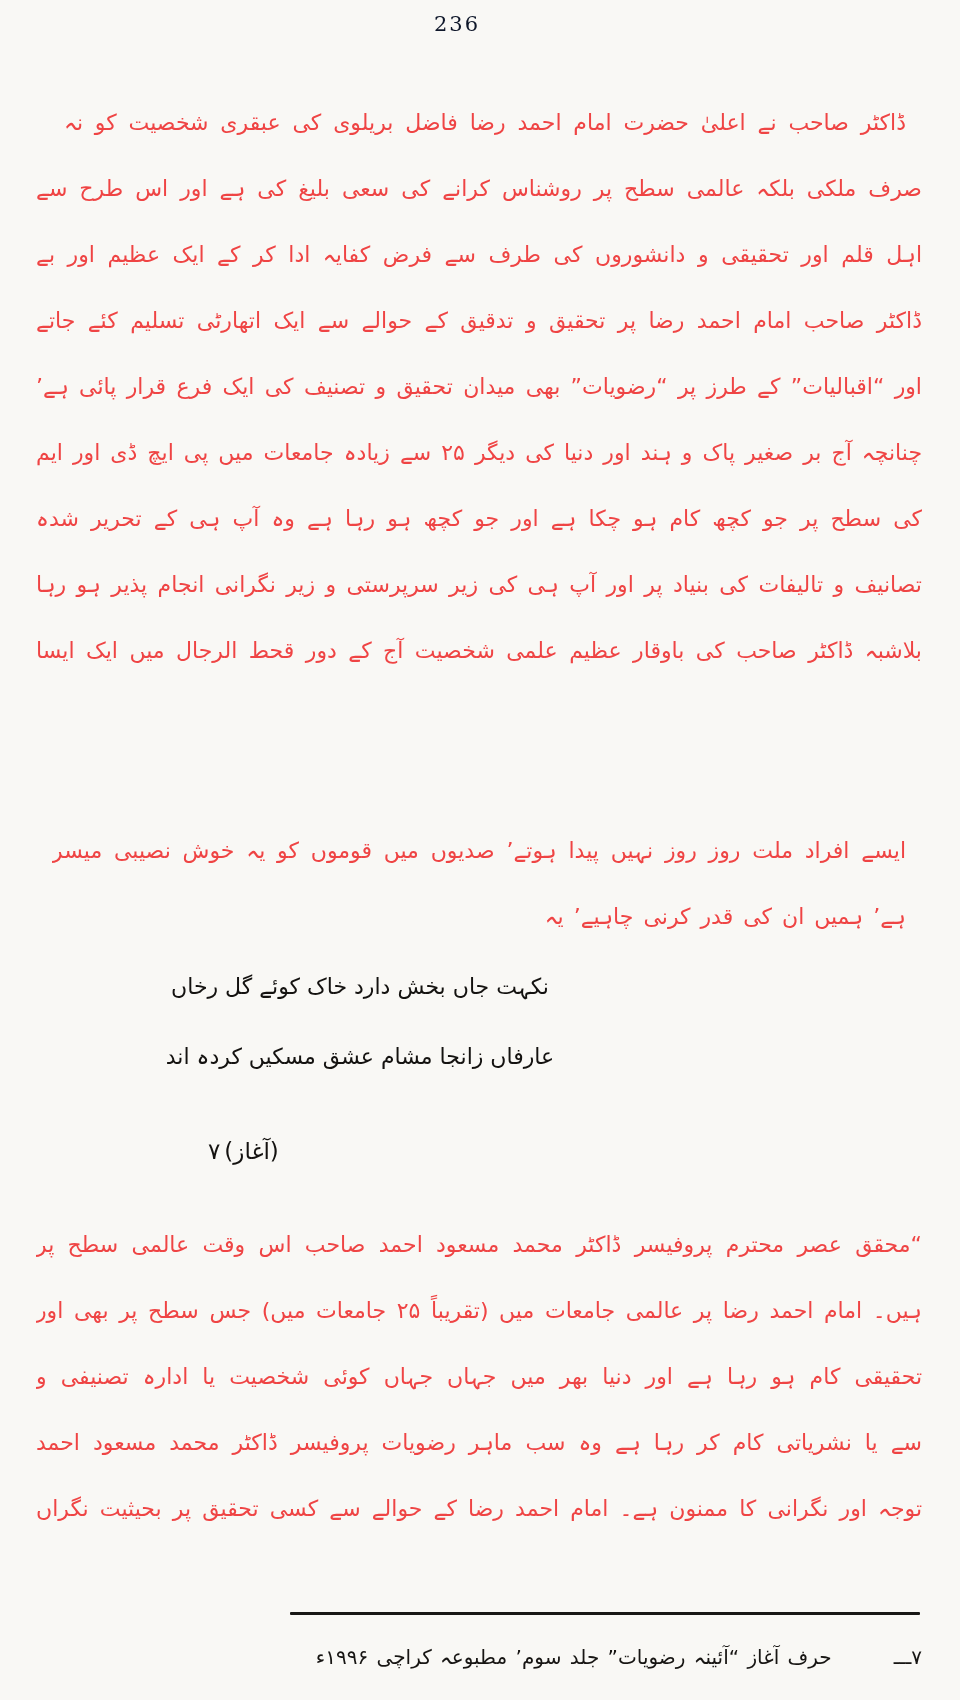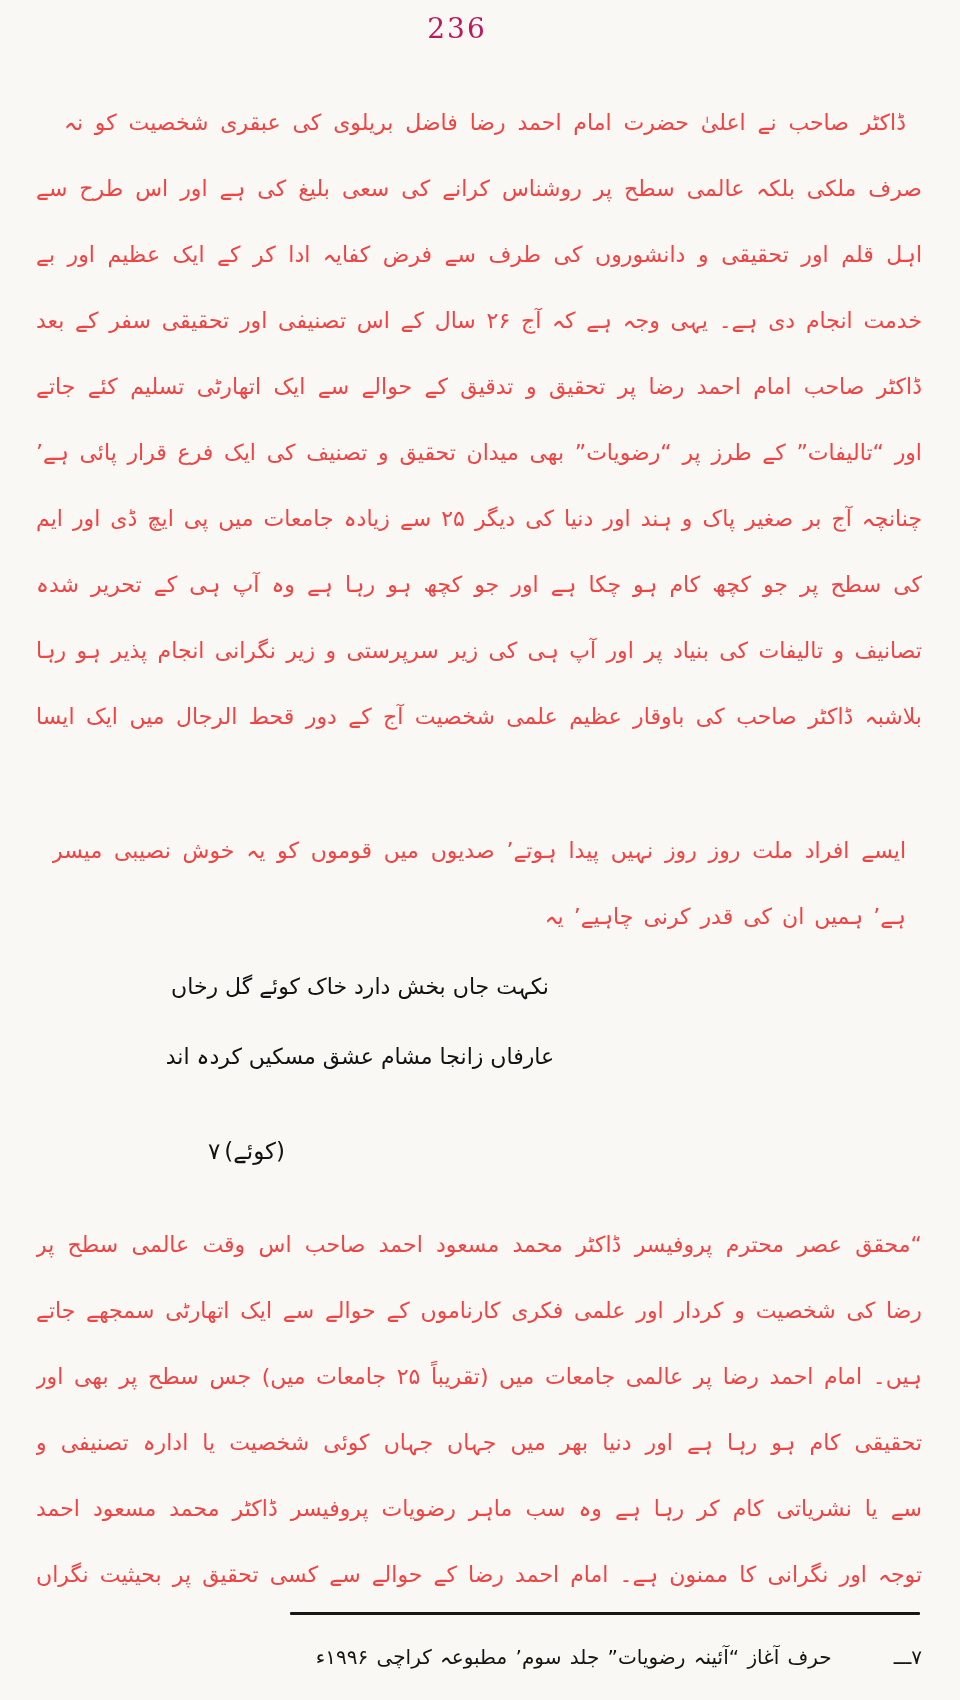--- a/index.html
+++ b/index.html
@@ -12,22 +12,22 @@
   #page {
     position:relative;
     width:960px; height:1700px;
     background:#f9f8f5;
     overflow:hidden;
   }
   .page-number {
     position:absolute; top:12px; left:0; right:46px;
     text-align:center;
     font-family:"DejaVu Serif", serif;
-    font-size:28px; letter-spacing:2px;
-    color:#be185d;
+    font-size:21px; letter-spacing:2px;
+    color:#0f172a;
   }
   .textblock {
     position:absolute; right:38px; left:36px;
     direction:rtl;
   }
   .line {
     font-size:22px;
     line-height:66px;
     height:66px;
     overflow:hidden;
@@ -76,23 +76,22 @@
 <div id="page">
 
   <div class="page-number" data-bind="page.number">236</div>
 
   <div class="textblock" style="top:90px">
     <div data-bind-list="paragraph1.lines">
 
     <div class="line">ڈاکٹر صاحب نے اعلیٰ حضرت امام احمد رضا فاضل بریلوی کی عبقری شخصیت کو نہ</div>
         <div class="line">صرف ملکی بلکہ عالمی سطح پر روشناس کرانے کی سعی بلیغ کی ہے اور اس طرح سے اہل سنت کے</div>
         <div class="line">اہل قلم اور تحقیقی و دانشوروں کی طرف سے فرض کفایہ ادا کر کے ایک عظیم اور بے لوث</div>
-        <div class="line">خدمت انجام دی ہے۔ یہی وجہ ہے کہ آج ۲۶ سال کے اس تصنیفی اور تحقیقی سفر کے بعد</div>
         <div class="line">ڈاکٹر صاحب امام احمد رضا پر تحقیق و تدقیق کے حوالے سے ایک اتھارٹی تسلیم کئے جاتے ہیں</div>
-        <div class="line">اور “تالیفات” کے طرز پر “رضویات” بھی میدان تحقیق و تصنیف کی ایک فرع قرار پائی ہے’</div>
+        <div class="line">اور “اقبالیات” کے طرز پر “رضویات” بھی میدان تحقیق و تصنیف کی ایک فرع قرار پائی ہے’</div>
         <div class="line">چنانچہ آج بر صغیر پاک و ہند اور دنیا کی دیگر ۲۵ سے زیادہ جامعات میں پی ایچ ڈی اور ایم فل</div>
         <div class="line">کی سطح پر جو کچھ کام ہو چکا ہے اور جو کچھ ہو رہا ہے وہ آپ ہی کے تحریر شدہ لٹریچر اور تجویز کردہ</div>
         <div class="line">تصانیف و تالیفات کی بنیاد پر اور آپ ہی کی زیر سرپرستی و زیر نگرانی انجام پذیر ہو رہا ہے۔</div>
         <div class="line">بلاشبہ ڈاکٹر صاحب کی باوقار عظیم علمی شخصیت آج کے دور قحط الرجال میں ایک ایسا مینارۂ نور</div>
       </div>
   </div>
 
   <div class="textblock quote-block" style="top:818px">
     <div data-bind-list="quote.lines">
 
@@ -100,29 +99,28 @@
       </div>
     <div class="line q-last" data-bind="quote.last_line">ہے’ ہمیں ان کی قدر کرنی چاہیے’ یہ ہماری بڑی قیمتی متاع ہیں ۔ـــ</div>
   </div>
 
   <div class="verse-block">
     <div class="verse-line" data-bind="verse.line1">نکہت جاں بخش دارد خاک کوئے گل رخاں</div>
     <div class="verse-line" data-bind="verse.line2">عارفاں زانجا مشام عشق مسکیں کردہ اند</div>
   </div>
 
   <div class="attribution-row">
-    <span data-bind="verse.attribution">(کوئے)</span>
+    <span data-bind="verse.attribution">(آغاز)</span>
     <span data-bind="verse.footnote_ref">۷</span>
   </div>
 
   <div class="textblock" style="top:1212px">
     <div data-bind-list="paragraph2.lines">
 
     <div class="line">“محقق عصر محترم پروفیسر ڈاکٹر محمد مسعود احمد صاحب اس وقت عالمی سطح پر امام احمد</div>
-        <div class="line">رضا کی شخصیت و کردار اور علمی فکری کارناموں کے حوالے سے ایک اتھارٹی سمجھے جاتے</div>
         <div class="line">ہیں۔ امام احمد رضا پر عالمی جامعات میں (تقریباً ۲۵ جامعات میں) جس سطح پر بھی اور جو کچھ</div>
         <div class="line">تحقیقی کام ہو رہا ہے اور دنیا بھر میں جہاں جہاں کوئی شخصیت یا ادارہ تصنیفی و تحقیقی حوالے</div>
         <div class="line">سے یا نشریاتی کام کر رہا ہے وہ سب ماہر رضویات پروفیسر ڈاکٹر محمد مسعود احمد صاحب کی ذاتی</div>
         <div class="line">توجہ اور نگرانی کا ممنون ہے۔ امام احمد رضا کے حوالے سے کسی تحقیق پر بحیثیت نگراں آپ</div>
       </div>
   </div>
 
   <div class="separator"></div>
 
   <div class="footnote-row">

